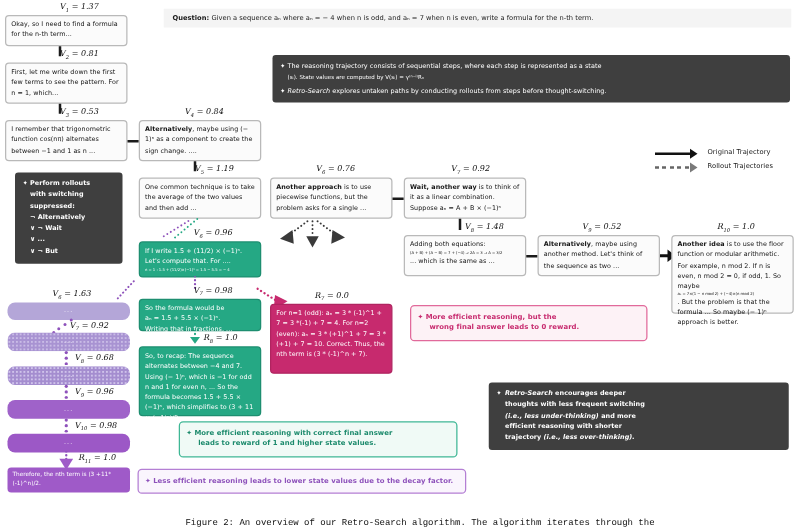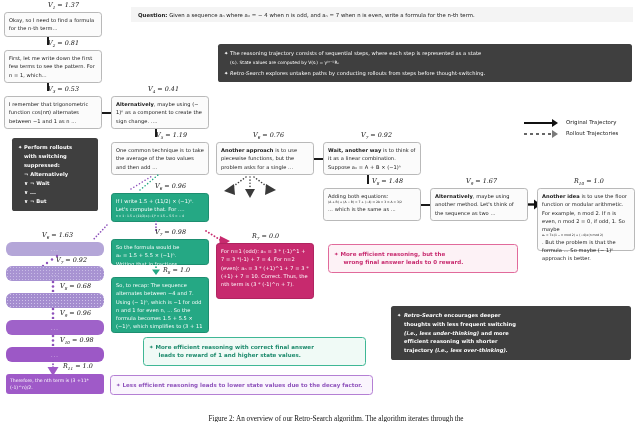--- a/index.html
+++ b/index.html
@@ -129,21 +129,21 @@
   #legend .solidline { position:absolute; left:2px; top:4.2px; width:30px; height:2.1px; background:#111; }
   #legend .dotline { position:absolute; left:2px; top:4.2px; width:30px; height:2.1px;
       background: repeating-linear-gradient(to right, #666 0 3.2px, transparent 3.2px 6px); }
   #legend .head-solid { position:absolute; left:30px; top:1.1px; width:0;height:0;
       border-top:4.2px solid transparent; border-bottom:4.2px solid transparent; border-left:6.5px solid #111; }
   #legend .head-dot { position:absolute; left:30px; top:1.1px; width:0;height:0;
       border-top:4.2px solid transparent; border-bottom:4.2px solid transparent; border-left:6.5px solid #7a7a7a; }
 
   #caption {
     position:absolute; left:0; bottom:-1px; width:640px; text-align:center;
-    font-family:Liberation Serif, serif; font-size:7.2px; color:#111; white-space:nowrap;padding-left:32px;
+    font-family:Liberation Mono, monospace; font-size:7.2px; color:#111; white-space:nowrap;padding-left:32px;
   }
 </style>
 </head>
 <body>
 
 <div id="question" style="left:131px; top:7px; width:502px;">
   <span class="b">Question:</span><span> Given a sequence aₙ where aₙ = − 4 when n is odd, and aₙ = 7 when n is even, write a formula for the n-th term.</span>
 </div>
 
 <div class="darkbox" style="left:218px; top:44px; width:414px;">
@@ -190,21 +190,21 @@
 <div class="vlab" style="left:48px; top:85px;">
   <i>V</i><sub>3</sub> <span class="eq">=</span> <span>0.53</span>
 </div>
 <div class="box box-gray" style="left:4px; top:96px; width:98px; height:33px;">
   <span>I remember that trigonometric function cos(nπ) alternates between −1 and 1 as n ...</span>
 </div>
 
 <div class="hbar" style="left:102px; top:112px; width:9px;"></div>
 
 <div class="vlab" style="left:148px; top:85px;">
-  <i>V</i><sub>4</sub> <span class="eq">=</span> <span>0.41</span>
+  <i>V</i><sub>4</sub> <span class="eq">=</span> <span>0.84</span>
 </div>
 <div class="box box-gray" style="left:111px; top:96px; width:98px; height:33px;">
   <span class="b">Alternatively</span><span>, maybe using (− 1)ⁿ as a component to create the sign change. ....</span>
 </div>
 <div class="vbar" style="left:155px; top:129px; height:8px;"></div>
 
 <div class="vlab" style="left:156px; top:131px;">
   <i>V</i><sub>5</sub> <span class="eq">=</span> <span>1.19</span>
 </div>
 <div class="box box-gray" style="left:111px; top:142px; width:98px; height:33px;">
@@ -294,21 +294,21 @@
   <i>V</i><sub>8</sub> <span class="eq">=</span> <span>1.48</span>
 </div>
 <div class="box box-gray" style="left:323px; top:188px; width:98px; height:33px;">
   <p>Adding both equations:</p>
   <span class="mini">(A + B) + (A − B) = 7 + (−4) ⇒ 2A = 3 ⇒ A = 3/2</span>
   <p>... which is the same as ...</p>
 </div>
 <div class="hbar" style="left:421px; top:204px; width:9px;"></div>
 
 <div class="vlab" style="left:466px; top:177px;">
-  <i>V</i><sub>9</sub> <span class="eq">=</span> <span>1.67</span>
+  <i>V</i><sub>9</sub> <span class="eq">=</span> <span>0.52</span>
 </div>
 <div class="box box-gray" style="left:430px; top:188px; width:98px; height:33px;">
   <span class="b">Alternatively</span><span>, maybe using another method. Let's think of the sequence as two ...</span>
 </div>
 <svg class="abs" style="left:528px; top:198px; width:13px; height:13px;" viewBox="0 0 13 13">
   <line x1="0" y1="6.5" x2="7" y2="6.5" stroke="#111" stroke-width="2.4"></line>
   <polygon points="6,1.5 12.5,6.5 6,11.5" fill="#111"></polygon>
 </svg>
 
 <div class="vlab" style="left:574px; top:177px;">

